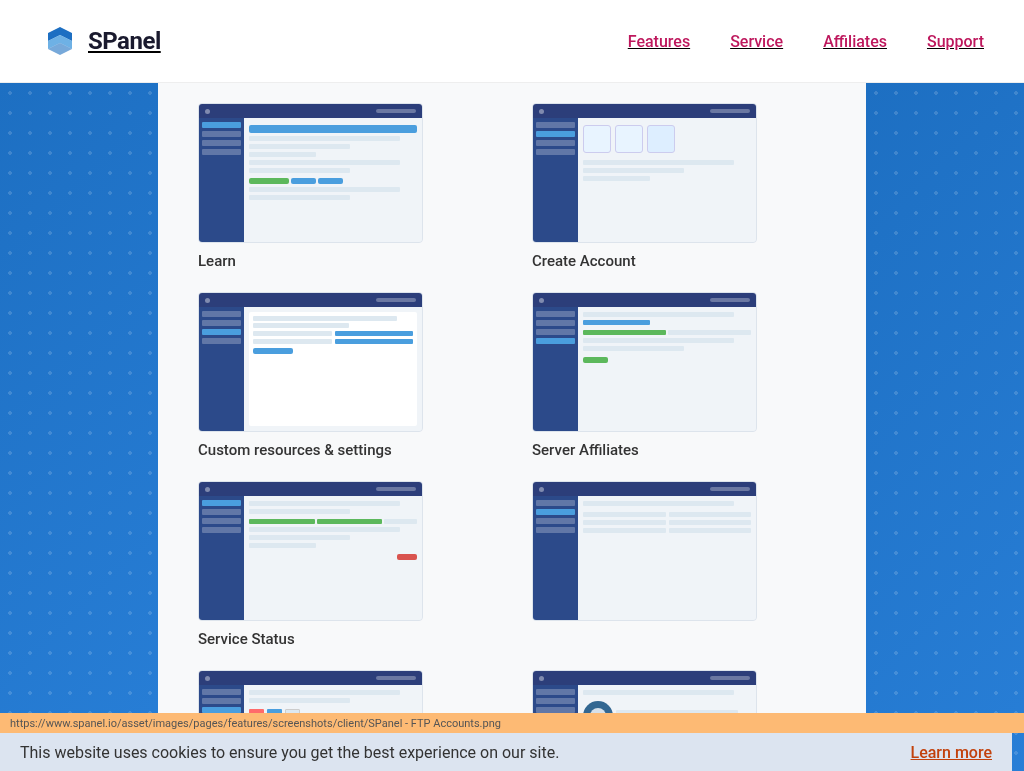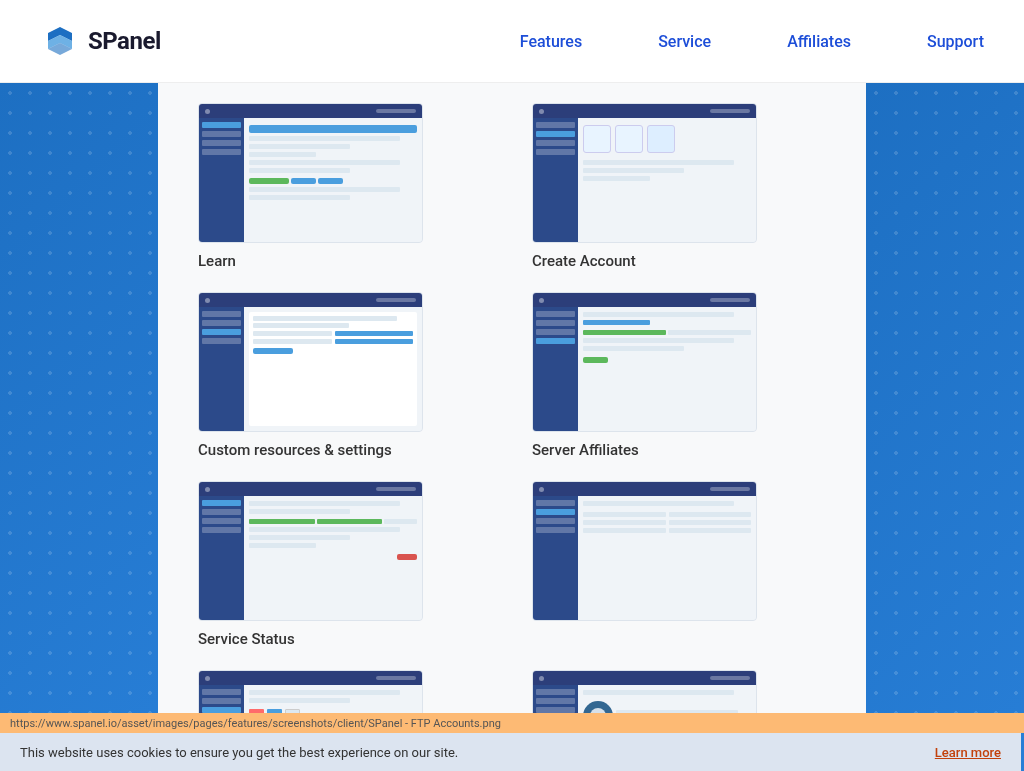--- a/index.html
+++ b/index.html
@@ -13,20 +13,21 @@
 
     
     .header {
       display: flex;
       align-items: center;
       justify-content: space-between;
       padding: 0 40px;
       height: 83px;
       background: #fff;
       border-bottom: 1px solid #eee;
+      text-decoration: underline;
     }
     .logo-area {
       display: flex;
       align-items: center;
       gap: 8px;
     }
     .logo-icon {
       width: 40px;
       height: 40px;
     }
@@ -35,25 +36,24 @@
       font-weight: 700;
       color: #1a1a2e;
       letter-spacing: -0.5px;
     }
     .nav {
       display: flex;
       gap: 40px;
     }
     .nav-item {
       font-size: 16px;
-      color: #1d4ed8;
+      color: #be185d;
       cursor: pointer;
       text-decoration: none;
       font-weight: 500;
-      margin-left: 36px;
     }
 
     
     .page-container {
       position: relative;
       display: flex;
     }
     .side-deco {
       width: 158px;
       min-height: 680px;
@@ -182,27 +182,27 @@
       width: 40px;
     }
     .thumb-btn.green { background: #5cb85c; }
     .thumb-btn.small { width: 25px; }
 
     
     .cookie-bar {
       position: fixed;
       bottom: 0;
       left: 0;
-      right: 3px;
+      right: 12px;
       height: 38px;
       background: #dce4f0;
       display: flex;
       align-items: center;
       padding: 0 20px;
-      font-size: 13px;
+      font-size: 16px;
       color: #333;
       z-index: 100;
     }
     .cookie-bar-text {
       flex: 1;
     }
     .cookie-learn-more {
       color: #c2410c;
       text-decoration: underline;
       cursor: pointer;

